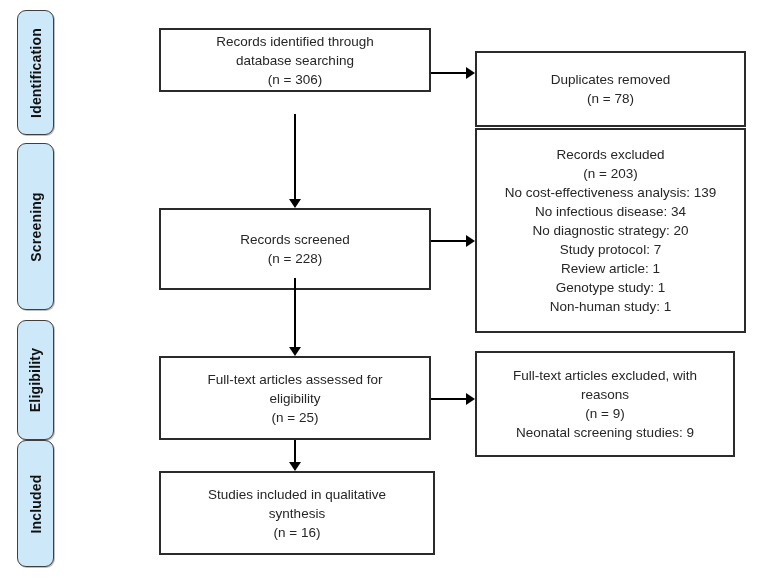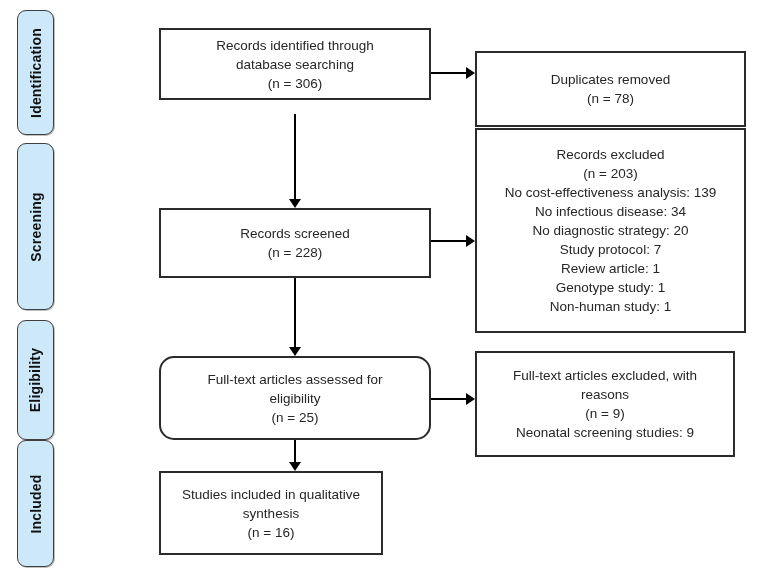--- a/index.html
+++ b/index.html
@@ -102,35 +102,35 @@
   <div class="stage" style="top:143px;height:165px;">
     <span class="vtext">Screening</span>
   </div>
   <div class="stage" style="top:320px;height:118px;">
     <span class="vtext">Eligibility</span>
   </div>
   <div class="stage" style="top:440px;height:125px;">
     <span class="vtext">Included</span>
   </div>
 
-  <div class="fbox" style="left:159px;top:28px;width:272px;height:72px;">
+  <div class="fbox" style="left:159px;top:28px;width:272px;height:64px;">
     <div class="box-text">Records identified through
 database searching
 (n = 306)</div>
   </div>
-  <div class="fbox" style="left:159px;top:208px;width:272px;height:70px;">
+  <div class="fbox" style="left:159px;top:208px;width:272px;height:82px;">
     <div class="box-text">Records screened
 (n = 228)</div>
   </div>
-  <div class="fbox" style="left:159px;top:356px;width:272px;height:84px;border-radius:15px;">
+  <div class="fbox" style="left:159px;top:356px;width:272px;height:84px;">
     <div class="box-text">Full-text articles assessed for
 eligibility
 (n = 25)</div>
   </div>
-  <div class="fbox" style="left:159px;top:471px;width:224px;height:84px;">
+  <div class="fbox" style="left:159px;top:471px;width:276px;height:84px;">
     <div class="box-text">Studies included in qualitative
 synthesis
 (n = 16)</div>
   </div>
 
   <div class="fbox" style="left:475px;top:51px;width:271px;height:76px;">
     <div class="box-text">Duplicates removed
 (n = 78)</div>
   </div>
   <div class="fbox" style="left:475px;top:128px;width:271px;height:205px;">

